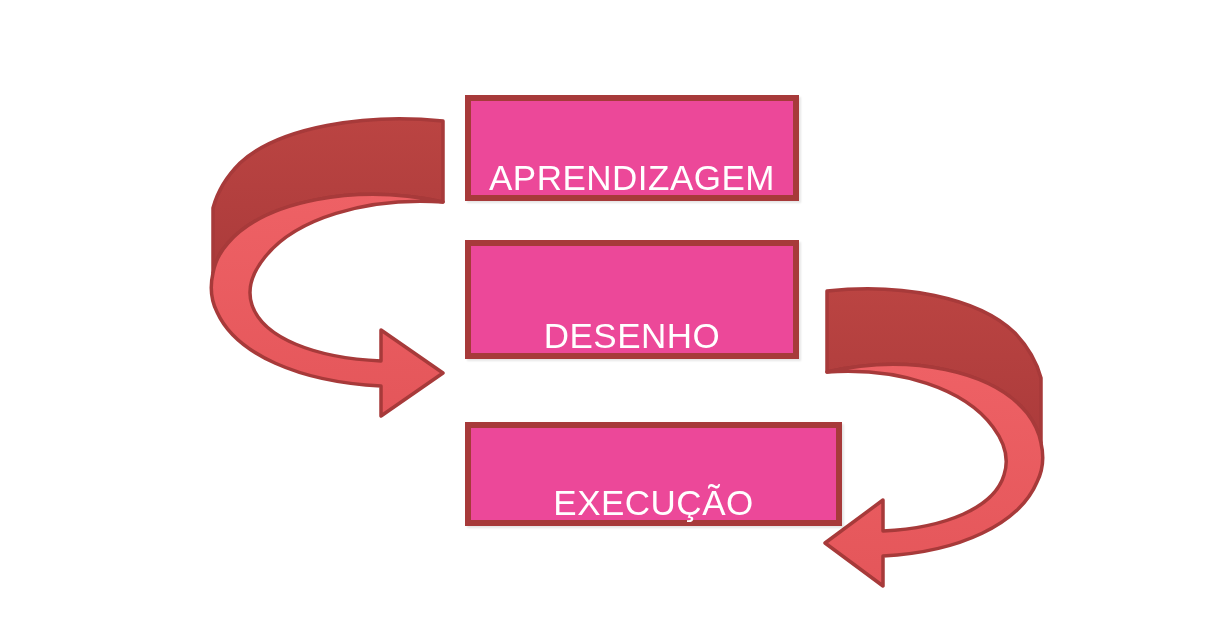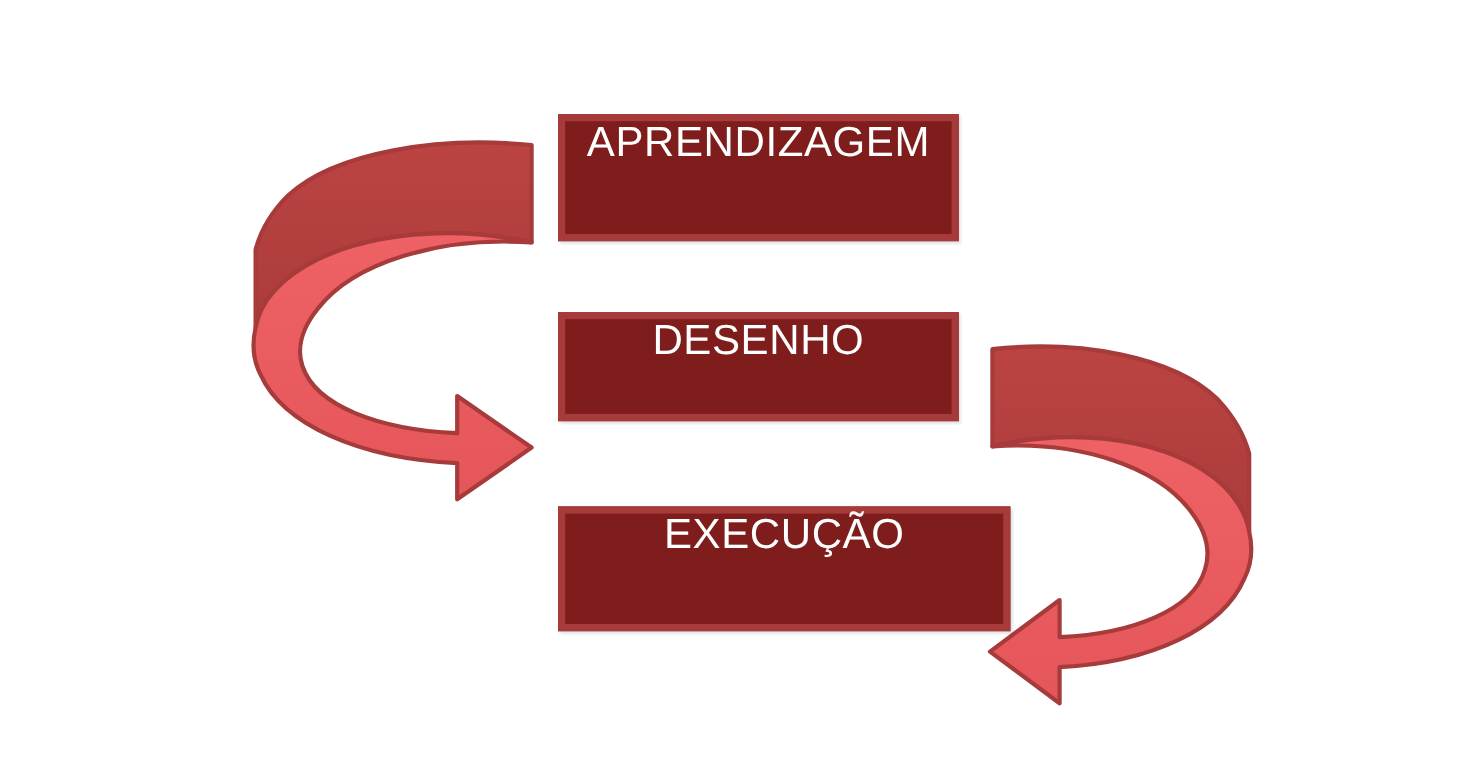--- a/index.html
+++ b/index.html
@@ -13,35 +13,35 @@
   #canvas {
     position: relative;
     width: 1227px;
     height: 632px;
     background: #ffffff;
     overflow: hidden;
   }
   .stage-box {
     position: absolute;
     box-sizing: border-box;
-    background: #7f1d1d;
+    background: #ec4899;
     border: 6px solid #a73a3a;
     display: flex;
-    align-items: flex-start;
+    align-items: flex-end;
     justify-content: center;
     color: #ffffff;
     font-size: 35px;
     font-weight: 400;
     letter-spacing: 0.5px;
     font-family: "Liberation Sans", sans-serif;
     line-height: 1;
     box-shadow: 2px 2px 2px rgba(0,0,0,0.10);
   }
   #box-aprendizagem { left: 465px; top: 95px;  width: 334px; height: 106px; }
-  #box-desenho      { left: 465px; top: 260px; width: 334px; height: 91px; }
+  #box-desenho      { left: 465px; top: 240px; width: 334px; height: 119px; }
   #box-execucao     { left: 465px; top: 422px; width: 377px; height: 104px; }
 
   .arrow-svg {
     position: absolute;
     overflow: visible;
   }
   #arrow-left  { left: 195px; top: 105px; }
   #arrow-right { left: 815px; top: 275px; }
 </style>
 </head>

